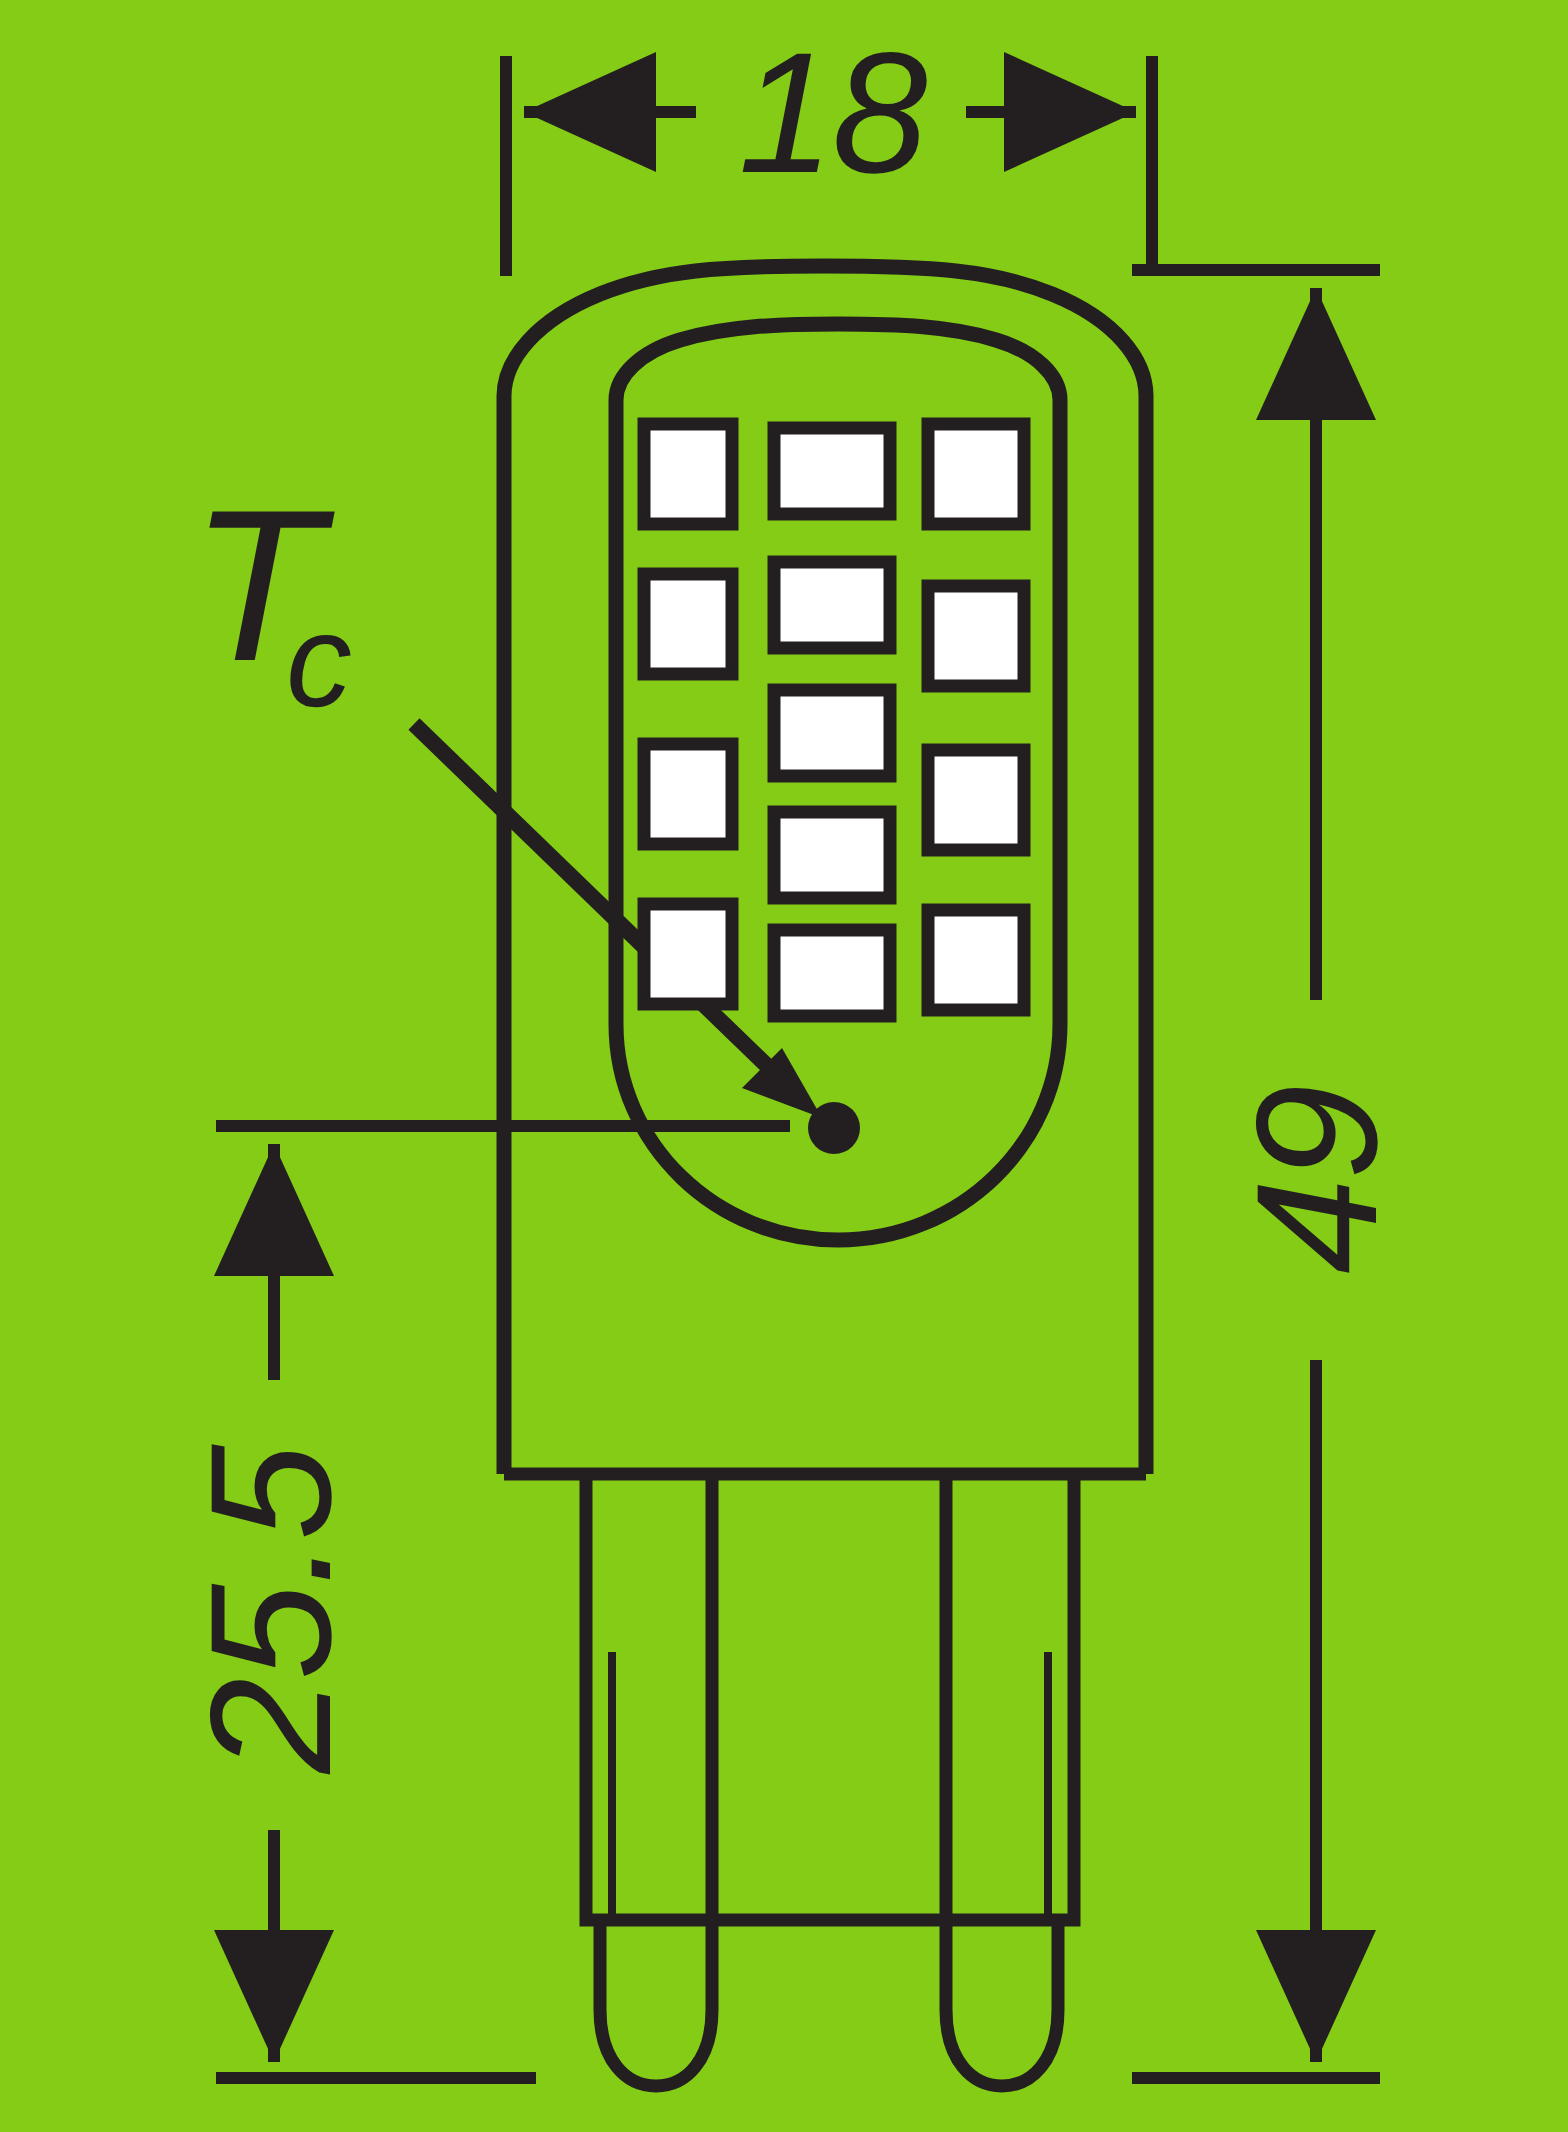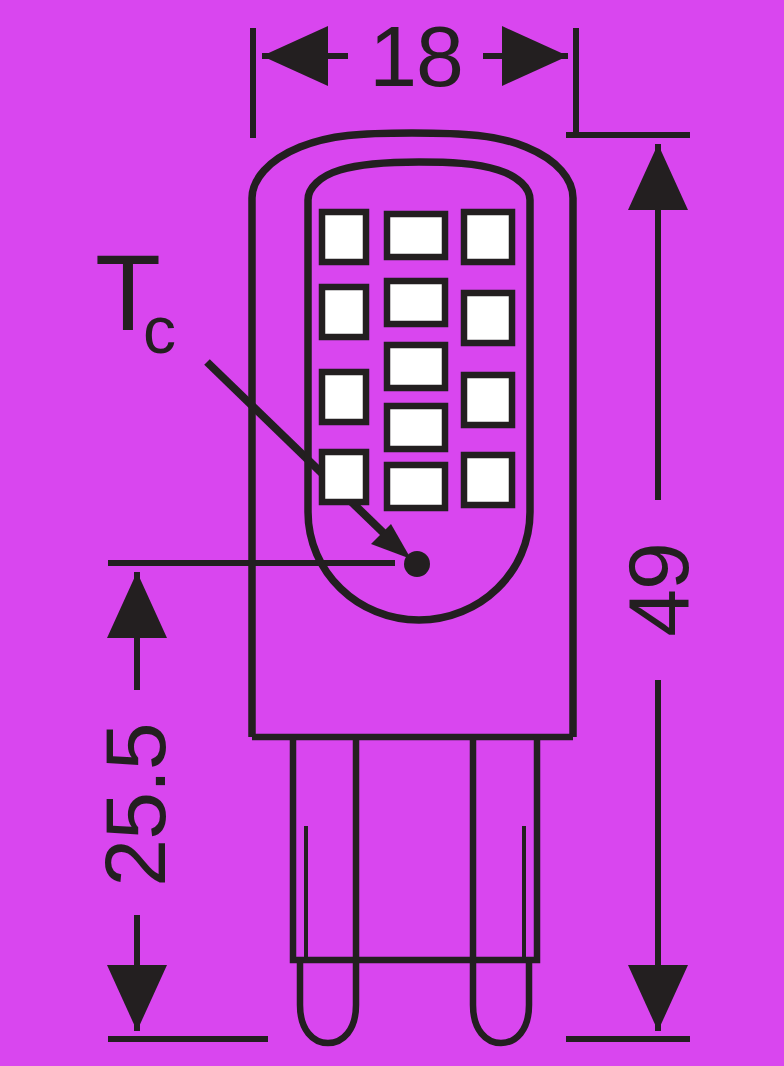--- a/index.html
+++ b/index.html
@@ -9,22 +9,23 @@
     background: #ffffff;
   }
   body {
     font-family: "Liberation Sans", sans-serif;
     -webkit-font-smoothing: antialiased;
   }
   #drawing-root {
     position: relative;
     width: 784px;
     height: 1066px;
-    background: #d946ef;
+    background: #84cc16;
     overflow: hidden;
+    font-style: italic;
   }
   #drawing-svg {
     position: absolute;
     left: 0;
     top: 0;
     width: 784px;
     height: 1066px;
     display: block;
   }
   .dim-text {

